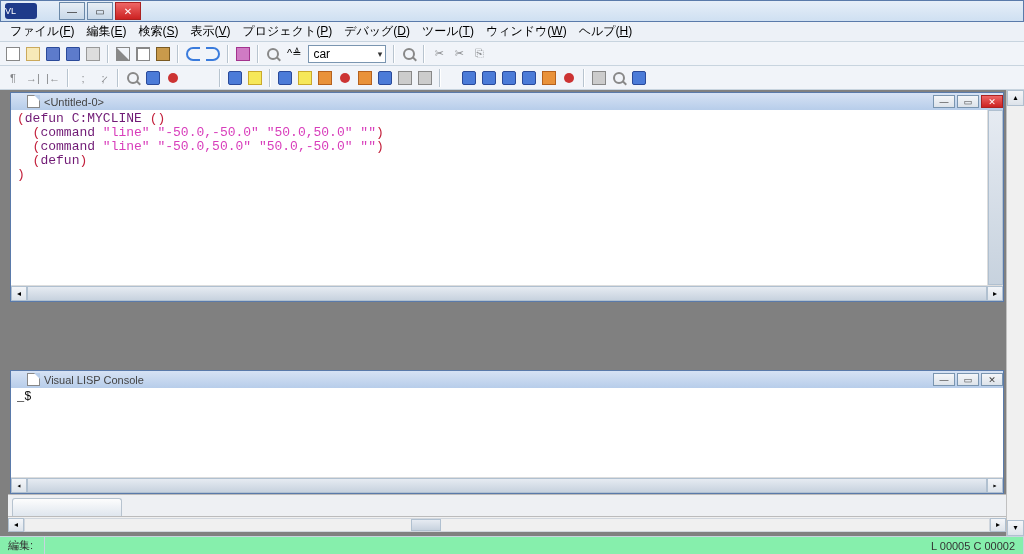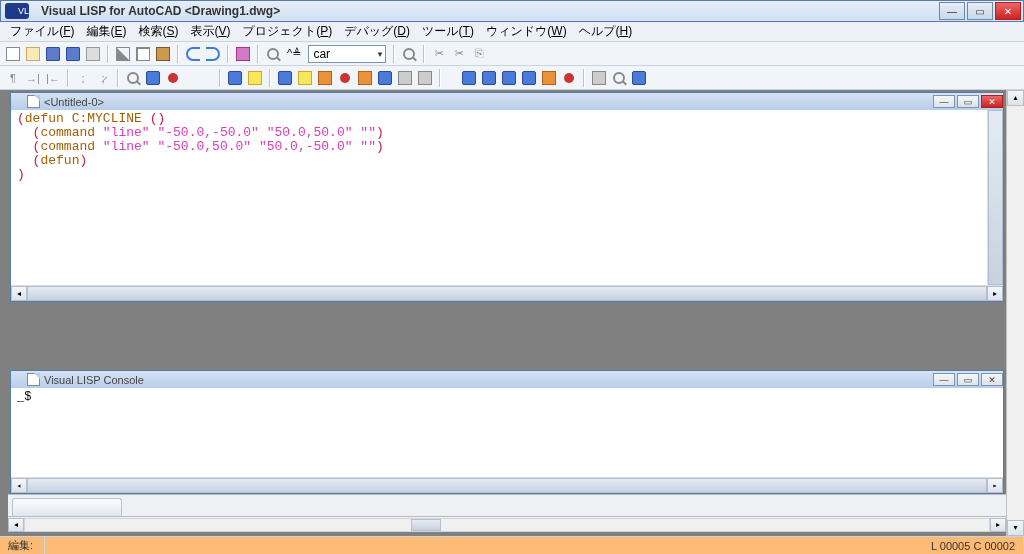--- a/index.html
+++ b/index.html
@@ -17,27 +17,27 @@
 
 .titlebar {
   height: 22px;
   background: linear-gradient(#e6eef8, #cfe0f2);
   border: 1px solid #5a7aaa;
   display: flex;
   align-items: center;
   padding-left: 4px;
 }
 .titlebar .app-icon {
-  width: 24px; height: 16px;
+  width: 32px; height: 16px;
   background: #1e3a8a;
   border-radius: 3px;
-  margin-right: 12px;
+  margin-right: 20px;
   font-size: 9px;
   color: #fff;
-  text-align: right;
+  text-align: left;
   line-height: 16px;
 }
 .titlebar .title-text {
   color: #333;
   font-weight: bold;
   flex: 1;
 }
 .window-controls {
   display: flex;
   margin-right: 2px;
@@ -225,21 +225,21 @@
 }
 .hscroll .ha { width:16px; background:linear-gradient(#f4f6f9,#dde3ea); border:1px solid #b0c0d0; text-align:center; font-size:8px; line-height:14px;}
 .hscroll .ht { flex:1; background:linear-gradient(#e6ebf2,#c7d2de); border:1px solid #b0c0d0;}
 pre.code {
   font-family: "Courier New", monospace;
   font-size: 13px;
   line-height: 14px;
   padding: 2px 6px;
   white-space: pre;
 }
-.kw { color: #a16207; }
+.kw { color: #701a75; }
 .paren { color: #c3213c; }
 .str { color: #d83dbb; }
 
 .console-body {
   flex:1;
   background:#fff;
   font-family:"Courier New", monospace;
   font-size:12px;
   padding:2px 6px;
   position:relative;
@@ -267,21 +267,21 @@
   height:16px; background:#f0f0f0; border-top:1px solid #bbb;
   display:flex; align-items:center;
 }
 .bottom-hscroll .ha{width:16px;height:14px;background:linear-gradient(#f4f6f9,#dde3ea);border:1px solid #b0c0d0;text-align:center;font-size:8px;line-height:12px;}
 .bottom-hscroll .track{flex:1;height:14px;background:#f0f0f0;position:relative;border:1px solid #d0d6dd;}
 .bottom-hscroll .thumb{position:absolute;left:40%;width:30px;height:100%;background:linear-gradient(#e6ebf2,#c7d2de);border:1px solid #b0c0d0;}
 
 
 .statusbar {
   height: 18px;
-  background: #fdba74;
+  background: #86efac;
   border-top: 1px solid #c8d4df;
   display: flex;
   align-items: center;
   font-size: 11px;
   color:#333;
 }
 .status-cell {
   padding: 0 8px;
   border-right: 1px solid #c8d4df;
   height:100%;
@@ -307,21 +307,20 @@
 .ic.brk{width:10px;height:10px;background:#c33;border-radius:50%;}
 .ic.blue{background:#4b7bd8;border:1px solid #2a4a9a;border-radius:2px;}
 .ic.orange{background:#e9923a;border:1px solid #b5611d;}
 .ic.grey{background:#ccc;border:1px solid #888;}
 </style>
 </head>
 <body>
 
 <div class="titlebar">
   <div class="app-icon">VL</div>
-  <div class="title-text">Visual LISP for AutoCAD &lt;Drawing1.dwg&gt;</div>
   <div class="window-controls">
     <div class="wbtn">—</div>
     <div class="wbtn">▭</div>
     <div class="wbtn close">✕</div>
   </div>
 </div>
 
 <div class="menubar">
   <span class="menuitem"><span>ファイル</span>(<u>F</u>)</span>
   <span class="menuitem"><span>編集</span>(<u>E</u>)</span>

